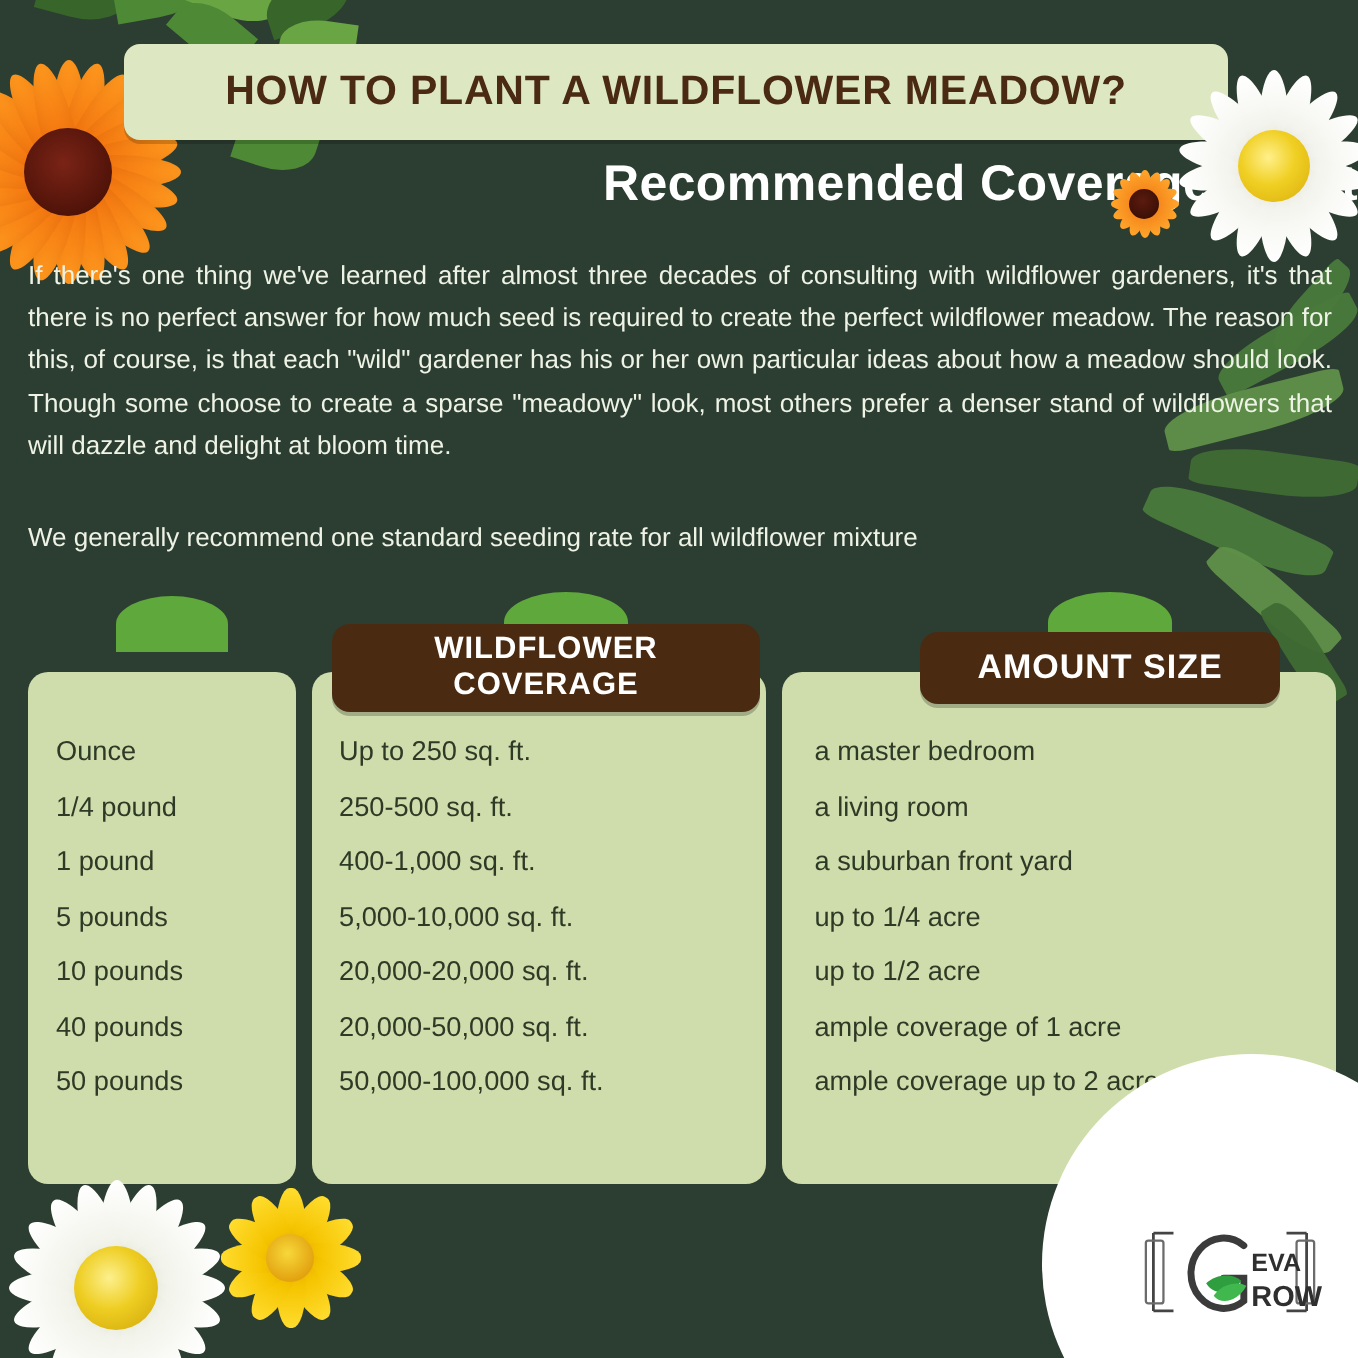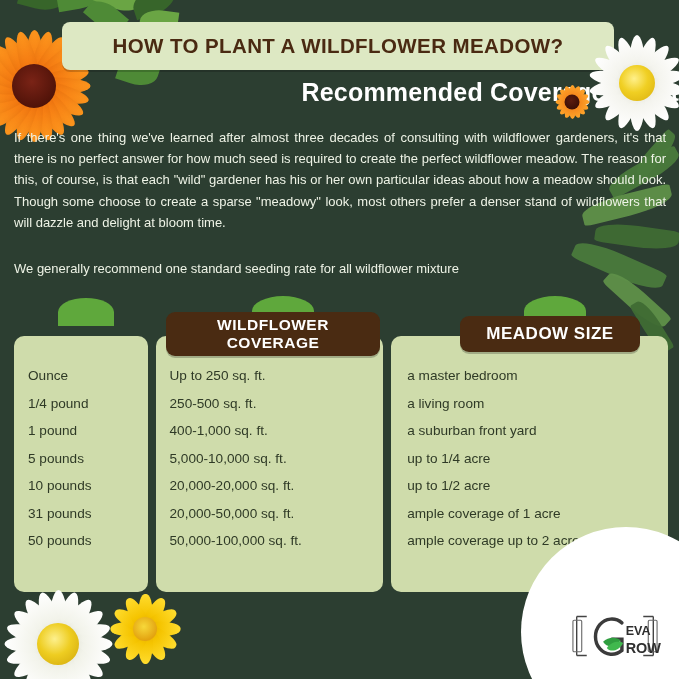--- a/index.html
+++ b/index.html
@@ -338,21 +338,21 @@
 
   <div class="panels">
 
     <div class="panel" id="panel-amount">
       <div class="rows">
         <div class="row">Ounce</div>
         <div class="row">1/4 pound</div>
         <div class="row">1 pound</div>
         <div class="row">5 pounds</div>
         <div class="row">10 pounds</div>
-        <div class="row">31 pounds</div>
+        <div class="row">40 pounds</div>
         <div class="row">50 pounds</div>
       </div>
     </div>
 
     <div class="panel" id="panel-coverage">
       <div class="rows">
         <div class="row">Up to 250 sq. ft.</div>
         <div class="row">250-500 sq. ft.</div>
         <div class="row">400-1,000 sq. ft.</div>
         <div class="row">5,000-10,000 sq. ft.</div>
@@ -378,21 +378,21 @@
 
 
   <div class="badge" id="badge-coverage">
     <span>
       <span>WILDFLOWER</span><br>
       <span>COVERAGE</span>
     </span>
   </div>
 
   <div class="badge" id="badge-example">
-    <span>MEADOW SIZE</span>
+    <span>AMOUNT SIZE</span>
   </div>
 
   <div class="flower" id="flower-daisy-bl">
     <div class="petals">
       <div class="petal" style="transform:rotate(0deg);"></div>
       <div class="petal" style="transform:rotate(18deg);"></div>
       <div class="petal" style="transform:rotate(36deg);"></div>
       <div class="petal" style="transform:rotate(54deg);"></div>
       <div class="petal" style="transform:rotate(72deg);"></div>
       <div class="petal" style="transform:rotate(90deg);"></div>

